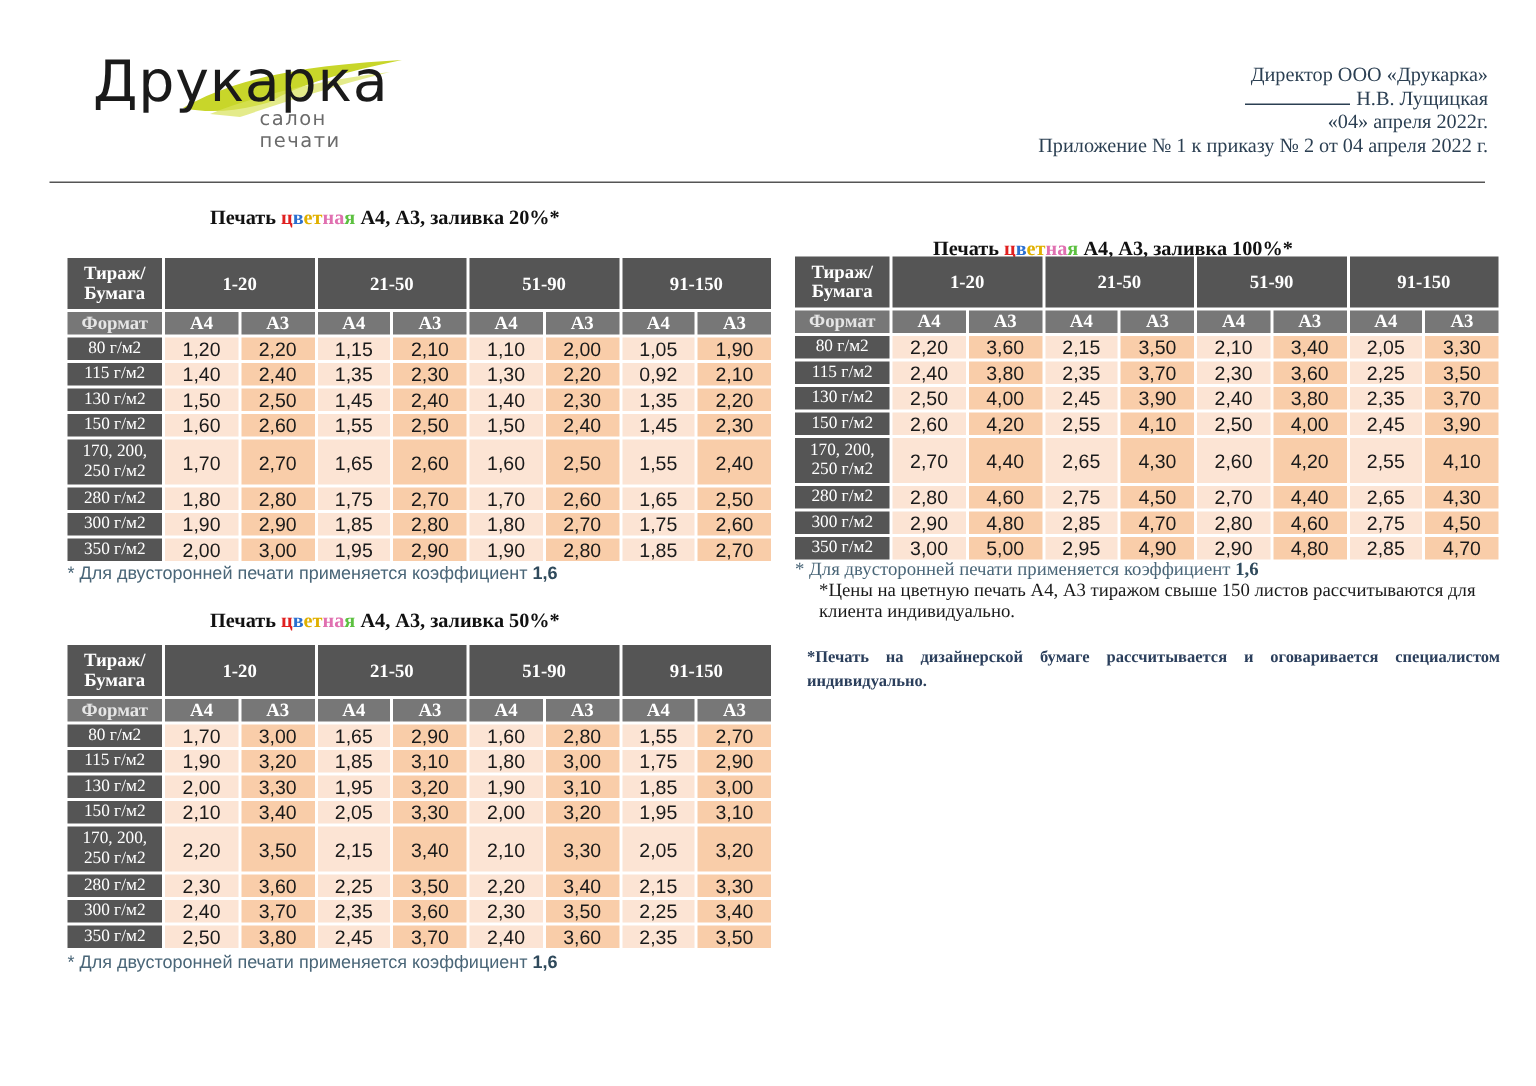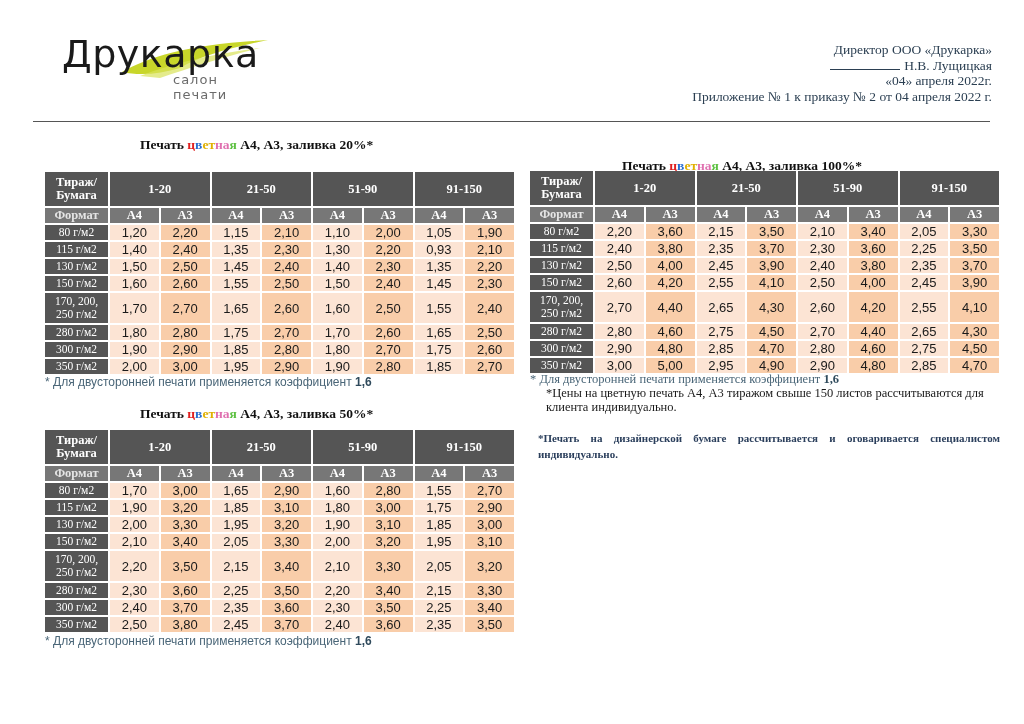--- a/index.html
+++ b/index.html
@@ -92,21 +92,21 @@
         <td class="a3">1,90</td>
       </tr>
       <tr>
         <td class="paper">115 г/м2</td>
         <td class="a4">1,40</td>
         <td class="a3">2,40</td>
         <td class="a4">1,35</td>
         <td class="a3">2,30</td>
         <td class="a4">1,30</td>
         <td class="a3">2,20</td>
-        <td class="a4">0,93</td>
+        <td class="a4">0,92</td>
         <td class="a3">2,10</td>
       </tr>
       <tr>
         <td class="paper">130 г/м2</td>
         <td class="a4">1,50</td>
         <td class="a3">2,50</td>
         <td class="a4">1,45</td>
         <td class="a3">2,40</td>
         <td class="a4">1,40</td>
         <td class="a3">2,30</td>

